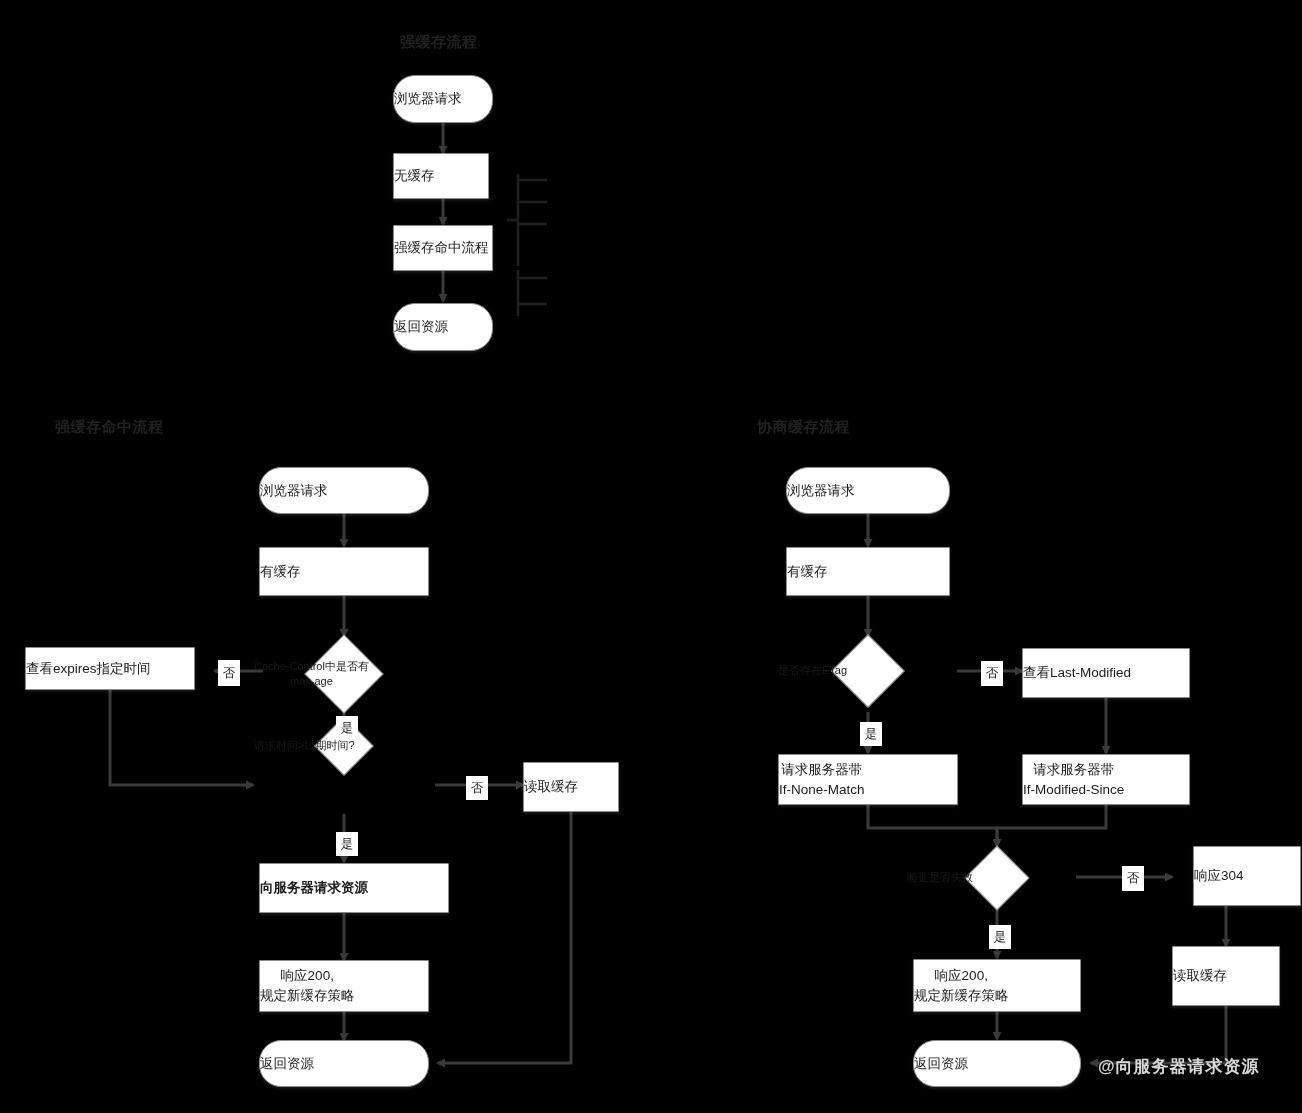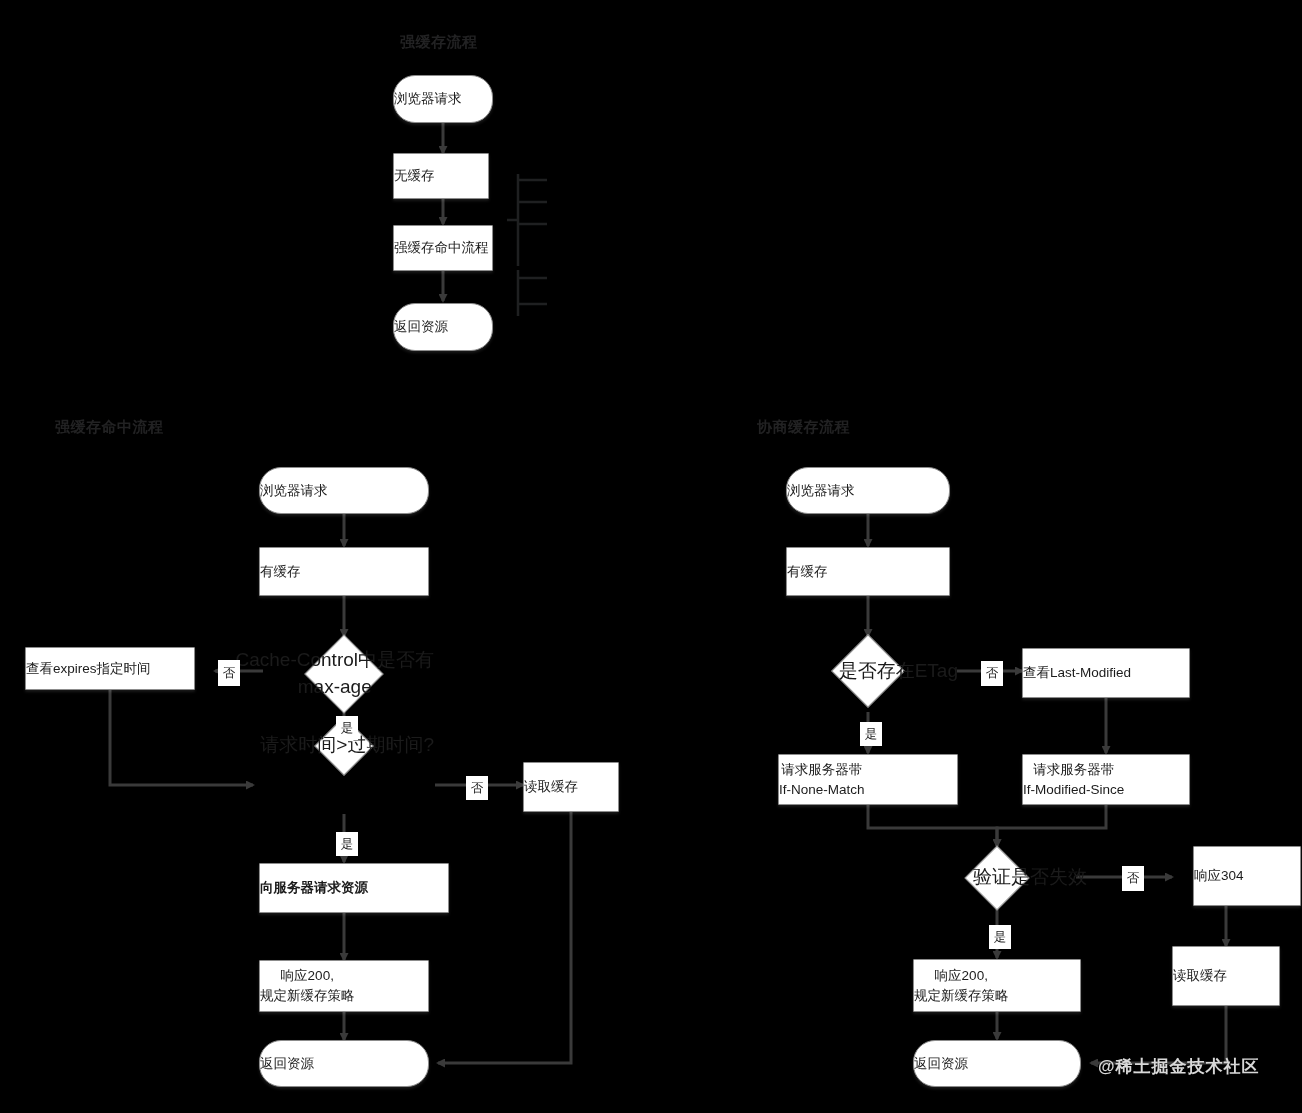--- a/index.html
+++ b/index.html
@@ -29,22 +29,22 @@
   .node.rect{border-radius:1px;}
 
   
   .diamond{position:absolute;}
   .diamond .dshape{
     position:absolute;left:50%;top:50%;
     background:#fff;border:1px solid #8c8c8c;
     transform:translate(-50%,-50%) rotate(45deg);
   }
   .diamond .dlabel{
-    position:absolute;inset:0;display:flex;align-items:center;justify-content:flex-end;
-    text-align:center;color:#1b1b1b;font-size:19px;line-height:1.4;
+    position:absolute;inset:0;display:flex;align-items:center;justify-content:flex-start;
+    text-align:center;color:#1b1b1b;font-size:11px;line-height:1.4;
     white-space:nowrap;
   }
 
   
   .elabel{
     position:absolute;background:#fff;color:#1b1b1b;
     font-size:12.5px;line-height:1;padding:2px 2px;
     display:flex;align-items:center;justify-content:center;
   }
 
@@ -236,15 +236,15 @@
   </div>
   <div class="node term" style="left:913px;top:1040px;width:168px;height:47px;">
     <span>返回资源</span>
   </div>
 
   <div class="elabel" style="left:981px;top:661px;width:18px;height:21px;">否</div>
   <div class="elabel" style="left:860px;top:722px;width:18px;height:20px;">是</div>
   <div class="elabel" style="left:1122px;top:866px;width:18px;height:21px;">否</div>
   <div class="elabel" style="left:989px;top:925px;width:18px;height:20px;">是</div>
 
-  <div class="watermark" style="left:1098px;top:1055px;">@稀土掘金技术社区</div>
+  <div class="watermark" style="left:1098px;top:1055px;">@向服务器请求资源</div>
 
 </div>
 
 </body></html>

